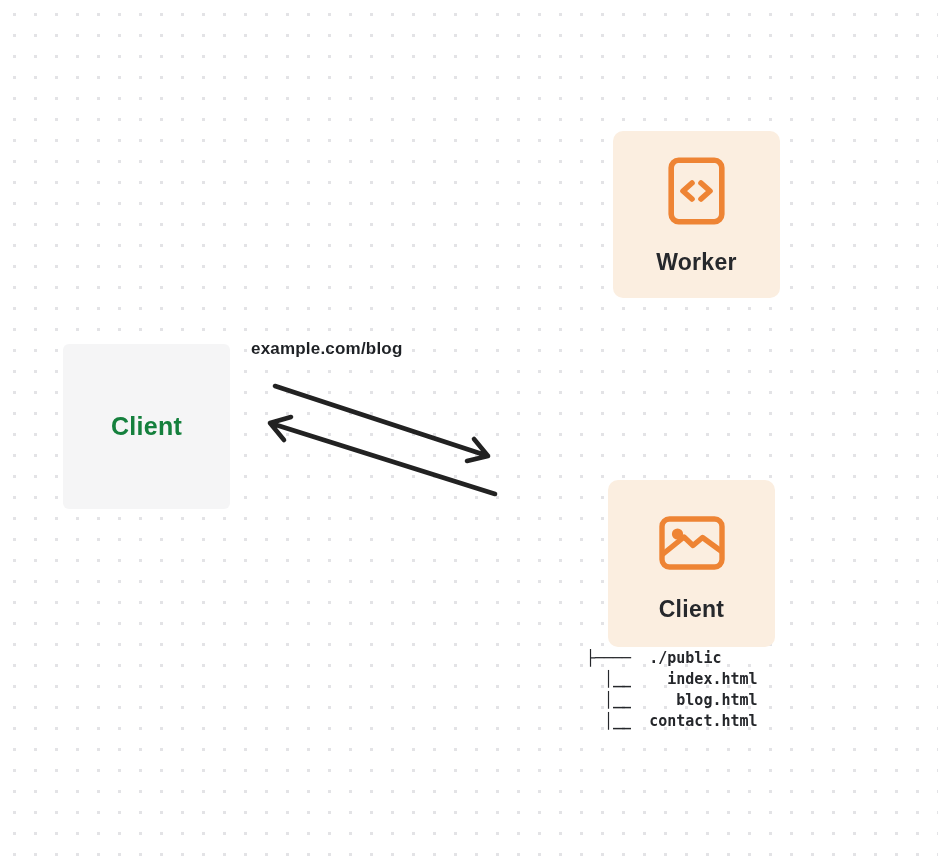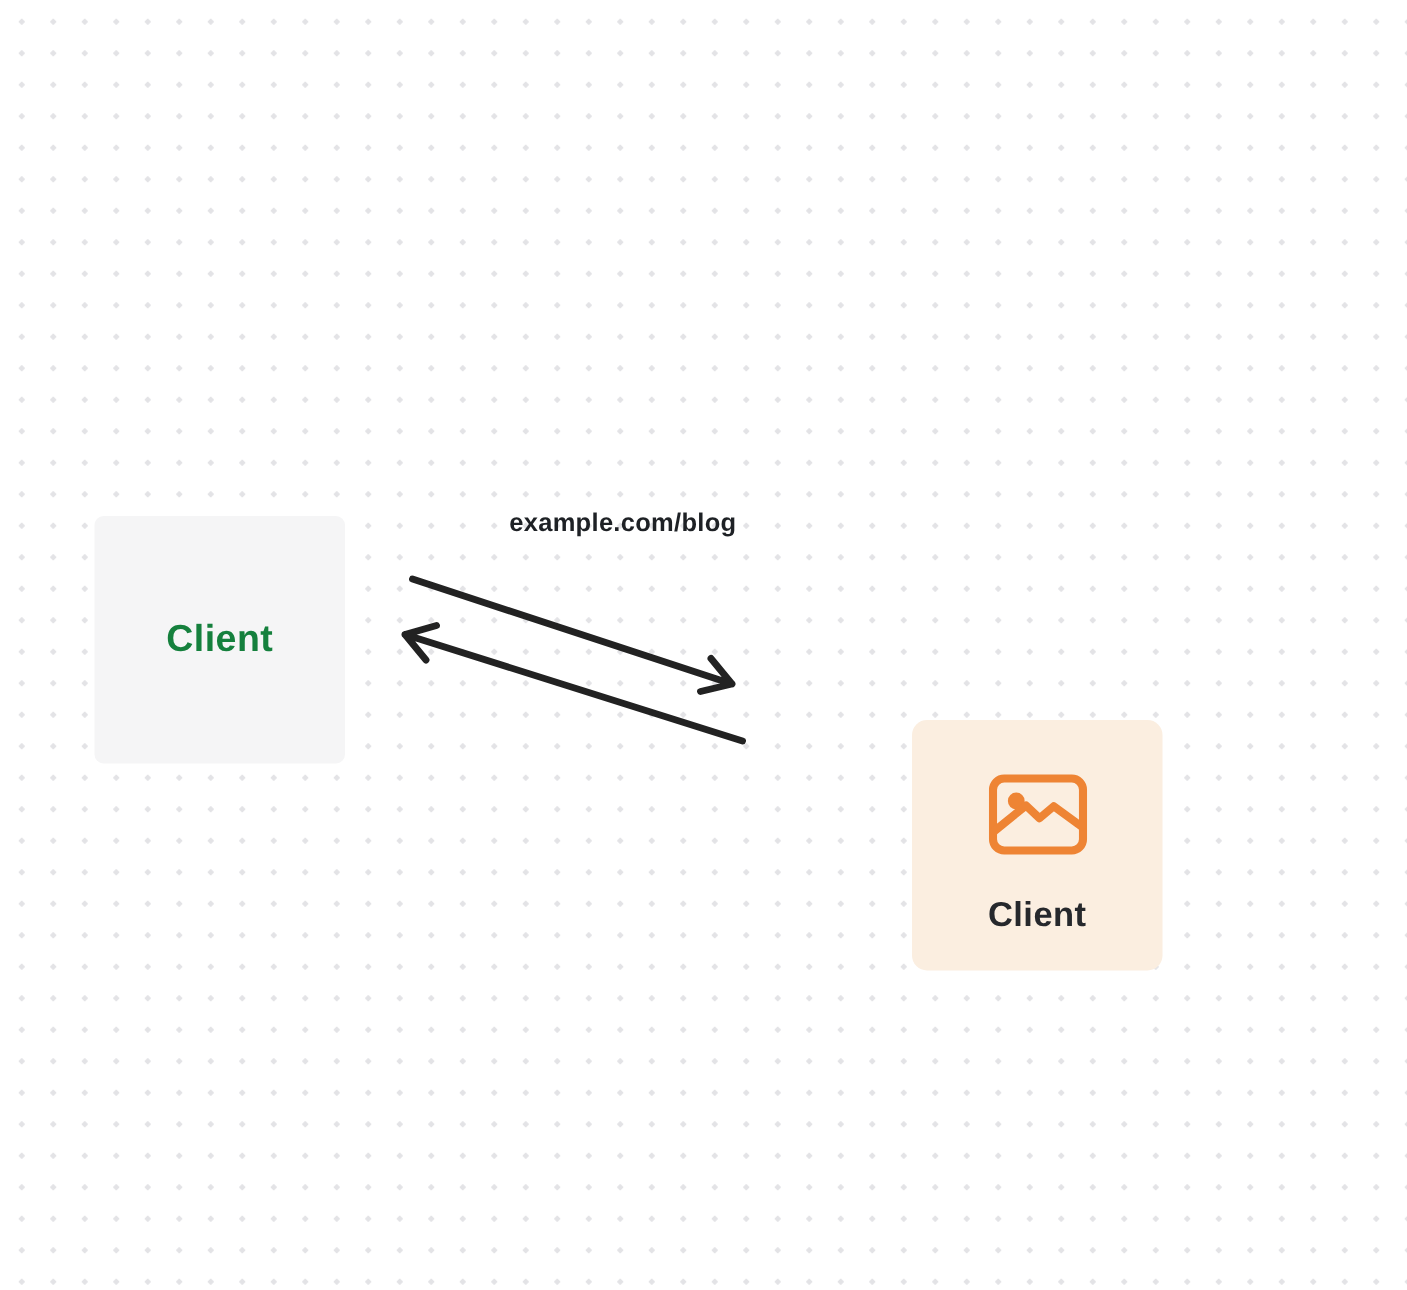--- a/index.html
+++ b/index.html
@@ -25,21 +25,21 @@
     border-radius: 6px;
     display: flex; align-items: center; justify-content: center;
   }
   .client-label {
     font-size: 25px; font-weight: 700; letter-spacing: 0.3px; color: #15803d;
   }
 
   
   .url-label {
     left: 251px; top: 339px; width: 240px;
-    text-align: right;
+    text-align: left;
     font-size: 17px; font-weight: 700; color: #1e2125;
     letter-spacing: 0.2px;
   }
 
   
   .arrow-layer { left: 0; top: 0; width: 938px; height: 860px; pointer-events: none; }
 
   
   .project-box { left: 539px; top: 66px; width: 304px; height: 719px; }
   .project-border { position: absolute; left: 0; top: 0; width: 100%; height: 100%; }
@@ -94,26 +94,40 @@
   <div class="abs url-label">example.com/blog</div>
 
   <svg class="abs arrow-layer" viewBox="0 0 938 860" xmlns="http://www.w3.org/2000/svg">
     <g stroke="#222222" stroke-width="4.6" fill="none" stroke-linecap="round" stroke-linejoin="round">
       <path d="M275 386 L488 456 M474 439 L488 456 L467 461"></path>
       <path d="M495 494 L270 423 M291 417 L270 423 L284 440"></path>
     </g>
   </svg>
 
 
+  <div class="abs card card-worker">
+    <span class="icon-wrap">
+      <svg width="57" height="68" viewBox="0 0 57 68" xmlns="http://www.w3.org/2000/svg" fill="none" stroke="#ee8434" stroke-width="5.6" stroke-linecap="round" stroke-linejoin="round">
+        <rect x="3.2" y="3.2" width="50.6" height="61.6" rx="7.5"></rect>
+        <polyline points="24,26 15,34 24,42"></polyline>
+        <polyline points="33,26 42,34 33,42"></polyline>
+      </svg>
+    </span>
+    <div class="card-label">Worker</div>
+  </div>
 
   <div class="abs card card-assets">
     <span class="icon-wrap">
       <svg width="66" height="54" viewBox="0 0 66 54" xmlns="http://www.w3.org/2000/svg" fill="none" stroke="#ee8434" stroke-width="5.4" stroke-linecap="round" stroke-linejoin="round">
         <rect x="3" y="3" width="60" height="48" rx="7.5"></rect>
         <circle cx="18.5" cy="18" r="5.6" fill="#ee8434" stroke="none"></circle>
         <path d="M4 38 L25 21 L34 29.5 L43.5 21.5 L62 35"></path>
       </svg>
     </span>
     <div class="card-label">Client</div>
   </div>
 
+  <pre class="abs file-tree">├────  ./public
+  │__    index.html
+  │__     blog.html
+  │__  contact.html</pre>
 
 </div>
 
 </body></html>

